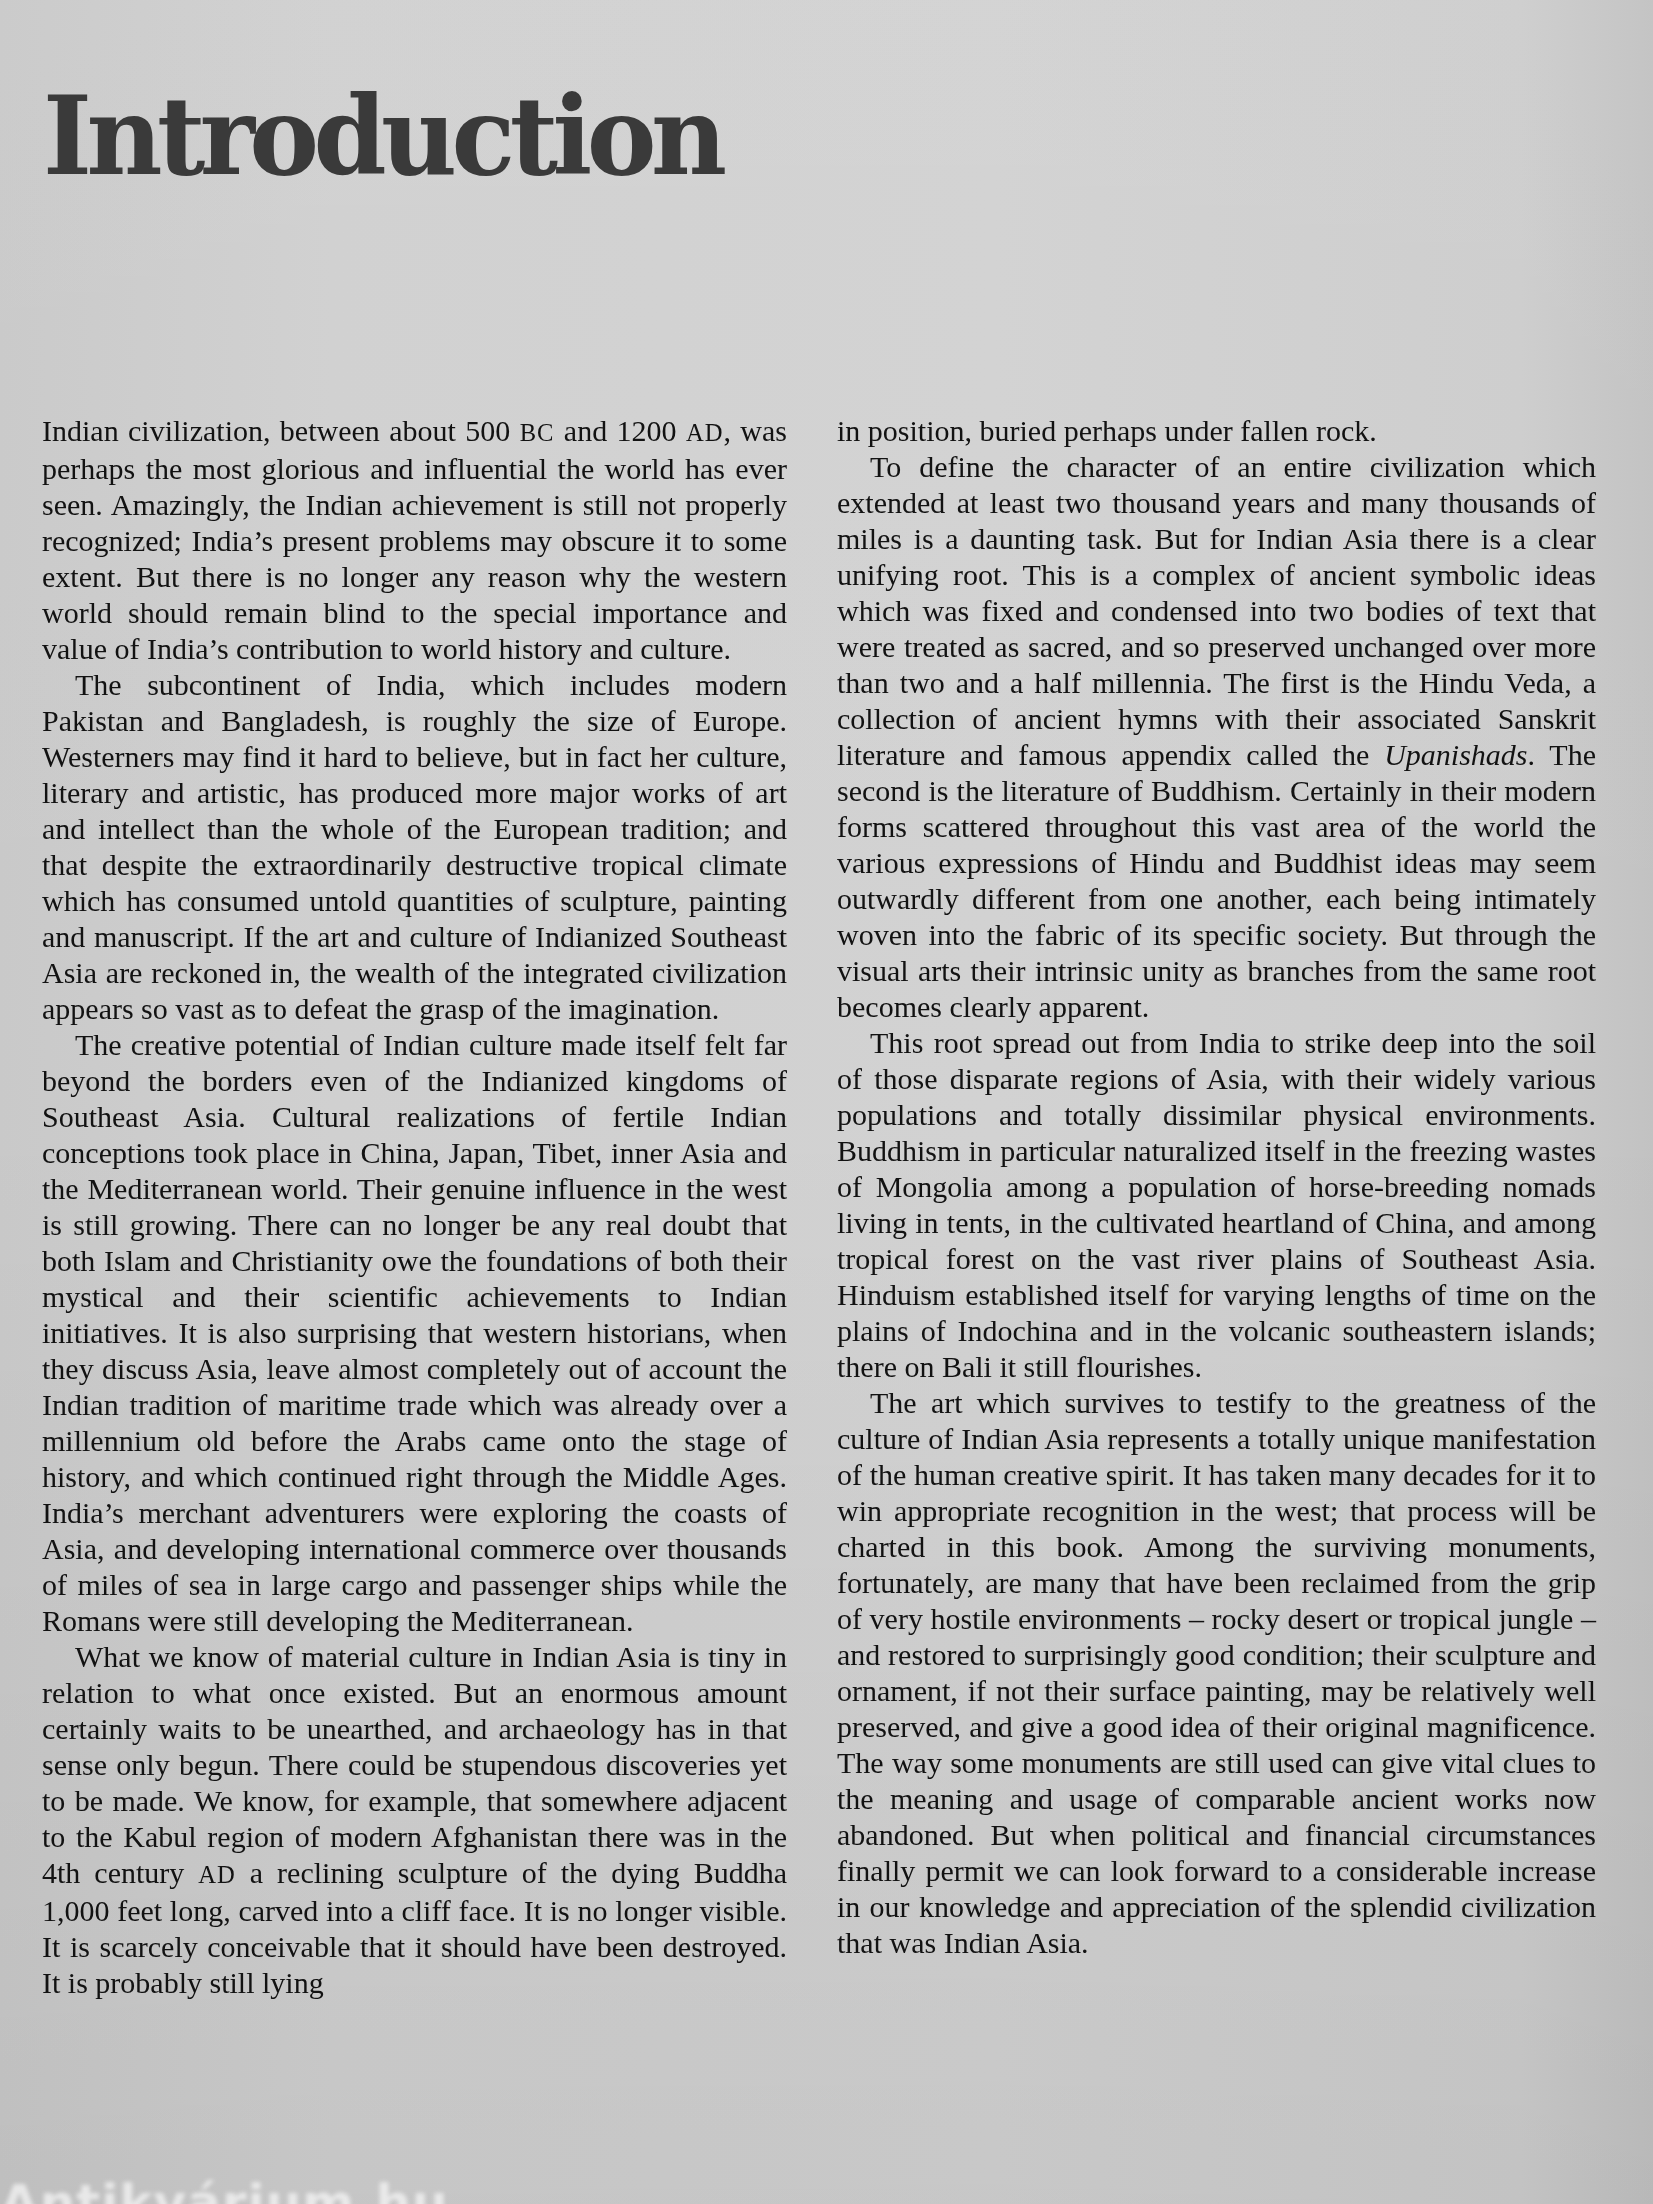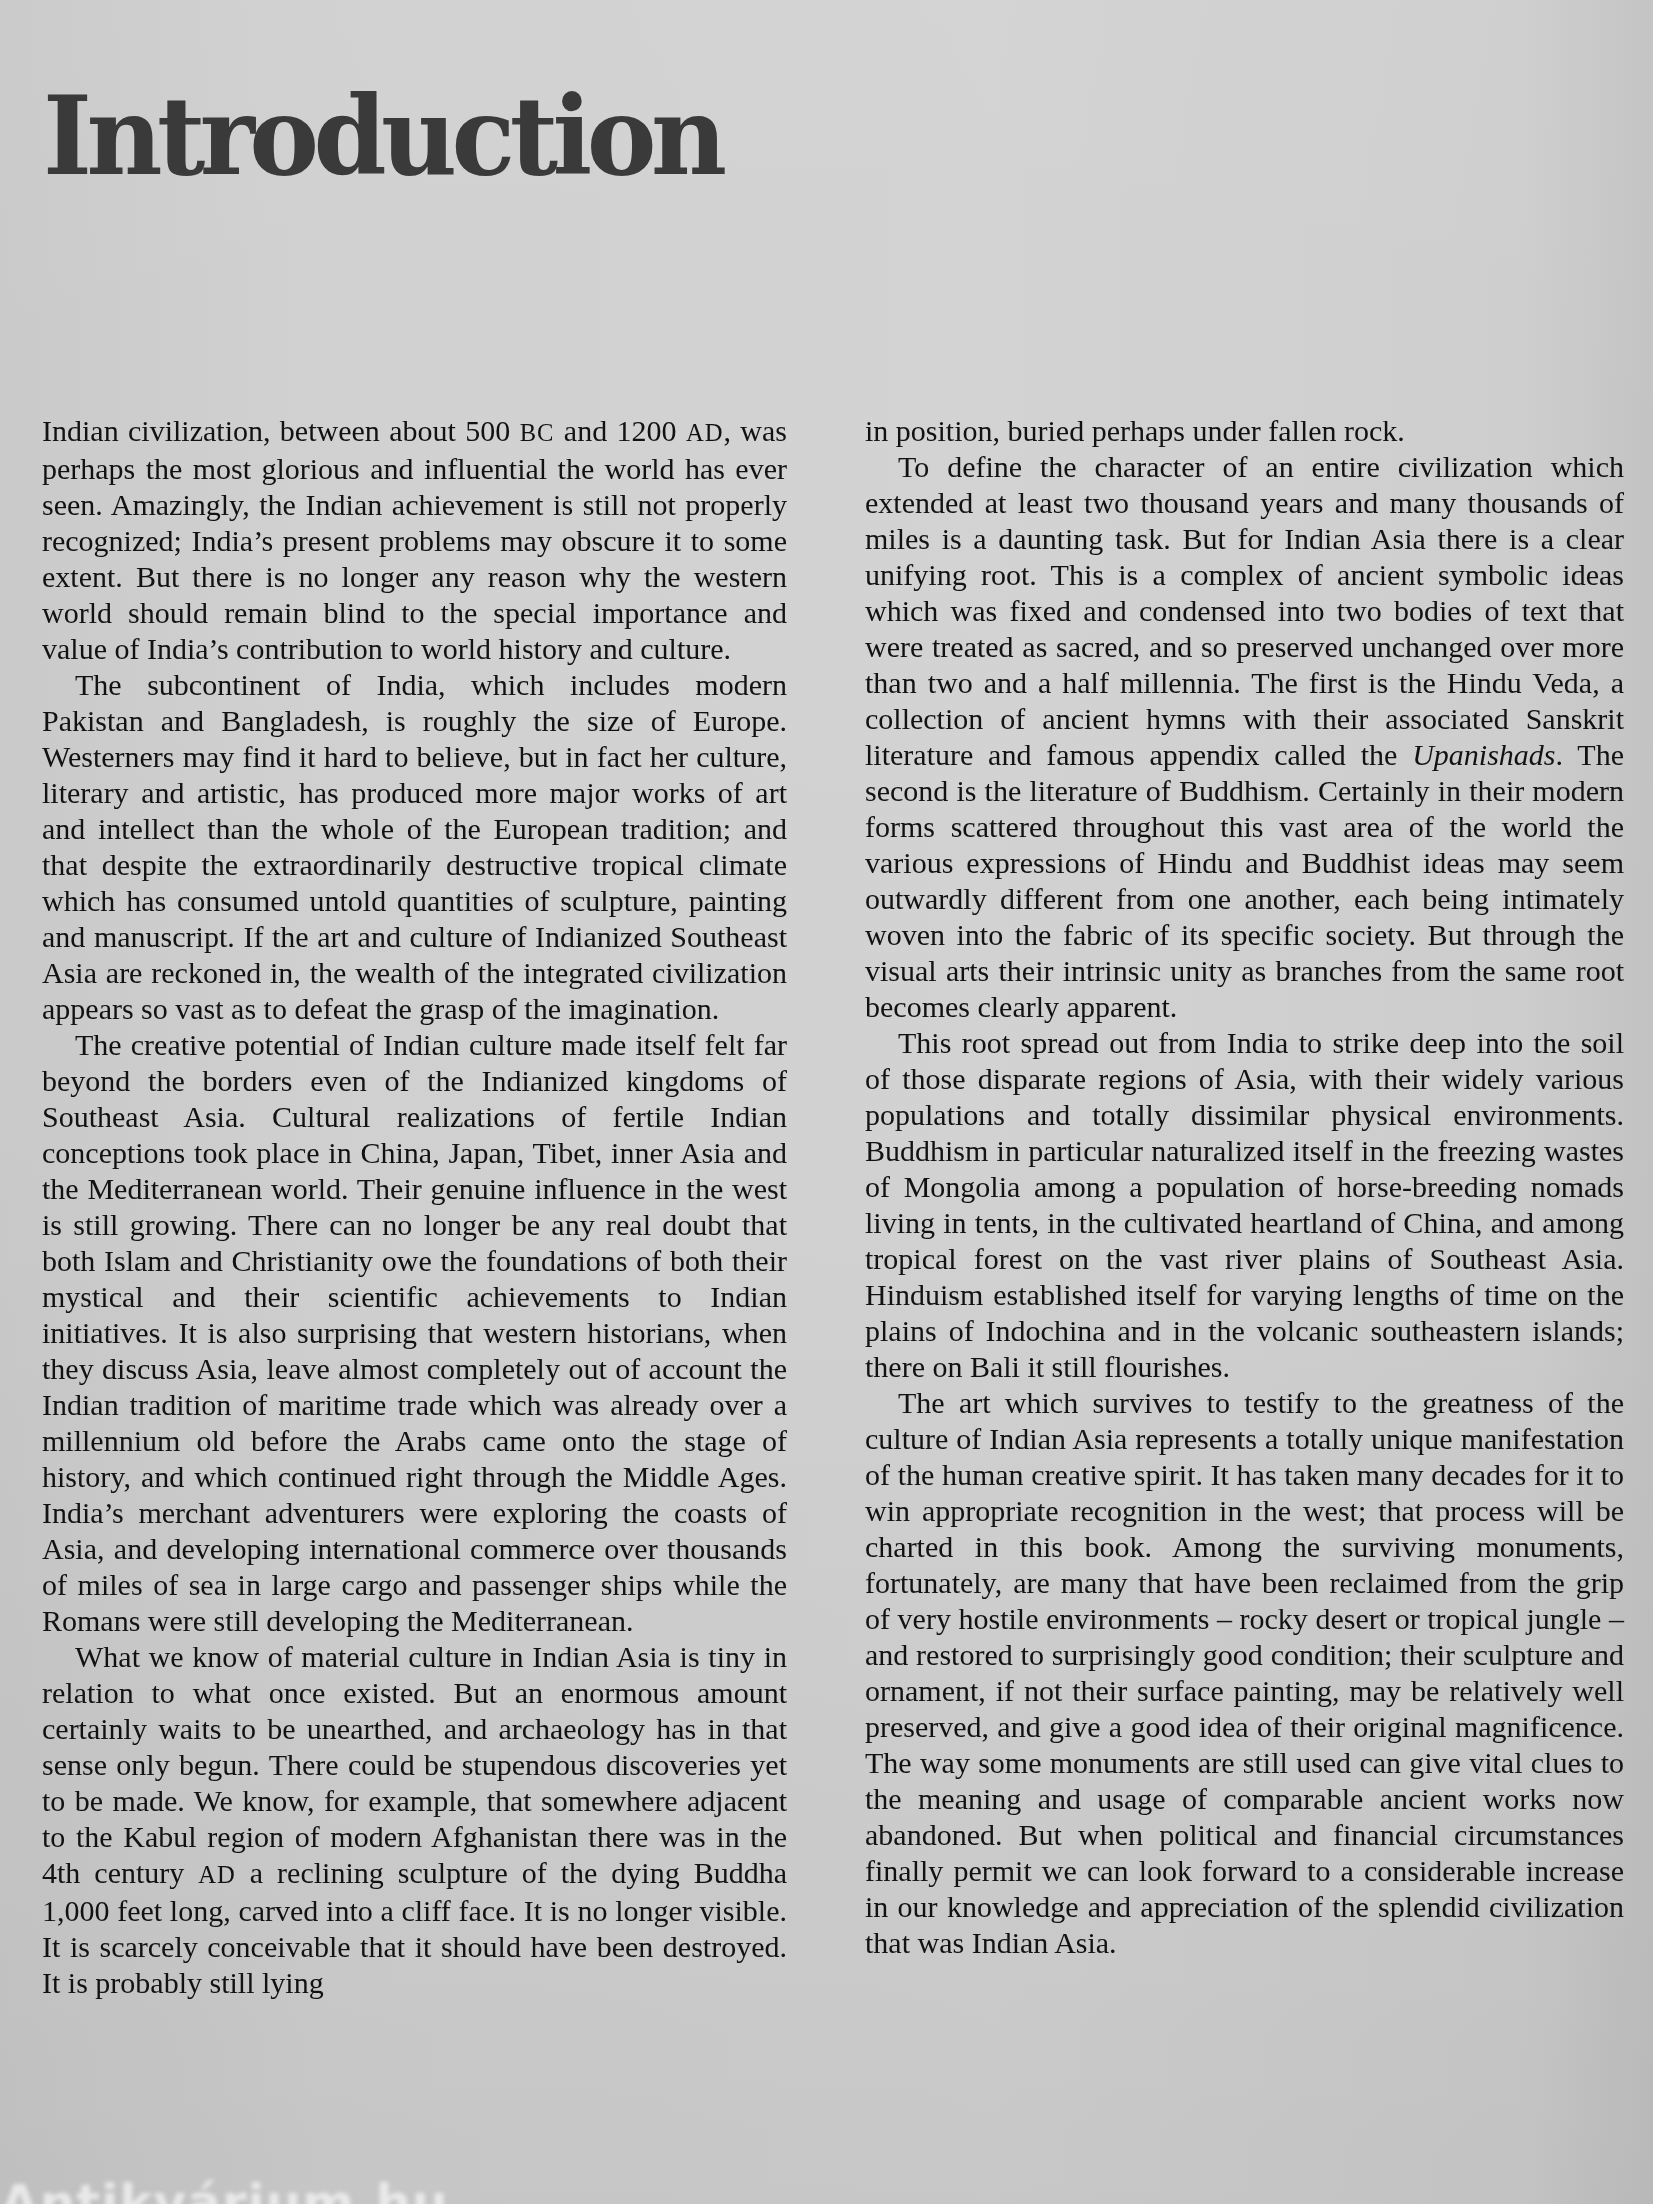--- a/index.html
+++ b/index.html
@@ -44,21 +44,20 @@
       hyphens: manual;
       color: #121212;
     }
     .col-left {
       left: 42px;
       width: 745px;
     }
     .col-right {
       left: 837px;
       width: 759px;
-      margin-left: 28px;
     }
     .column p {
       margin: 0;
       text-indent: 33px;
     }
     .column p.no-indent {
       text-indent: 0;
     }
     .sc {
       font-variant: small-caps;

